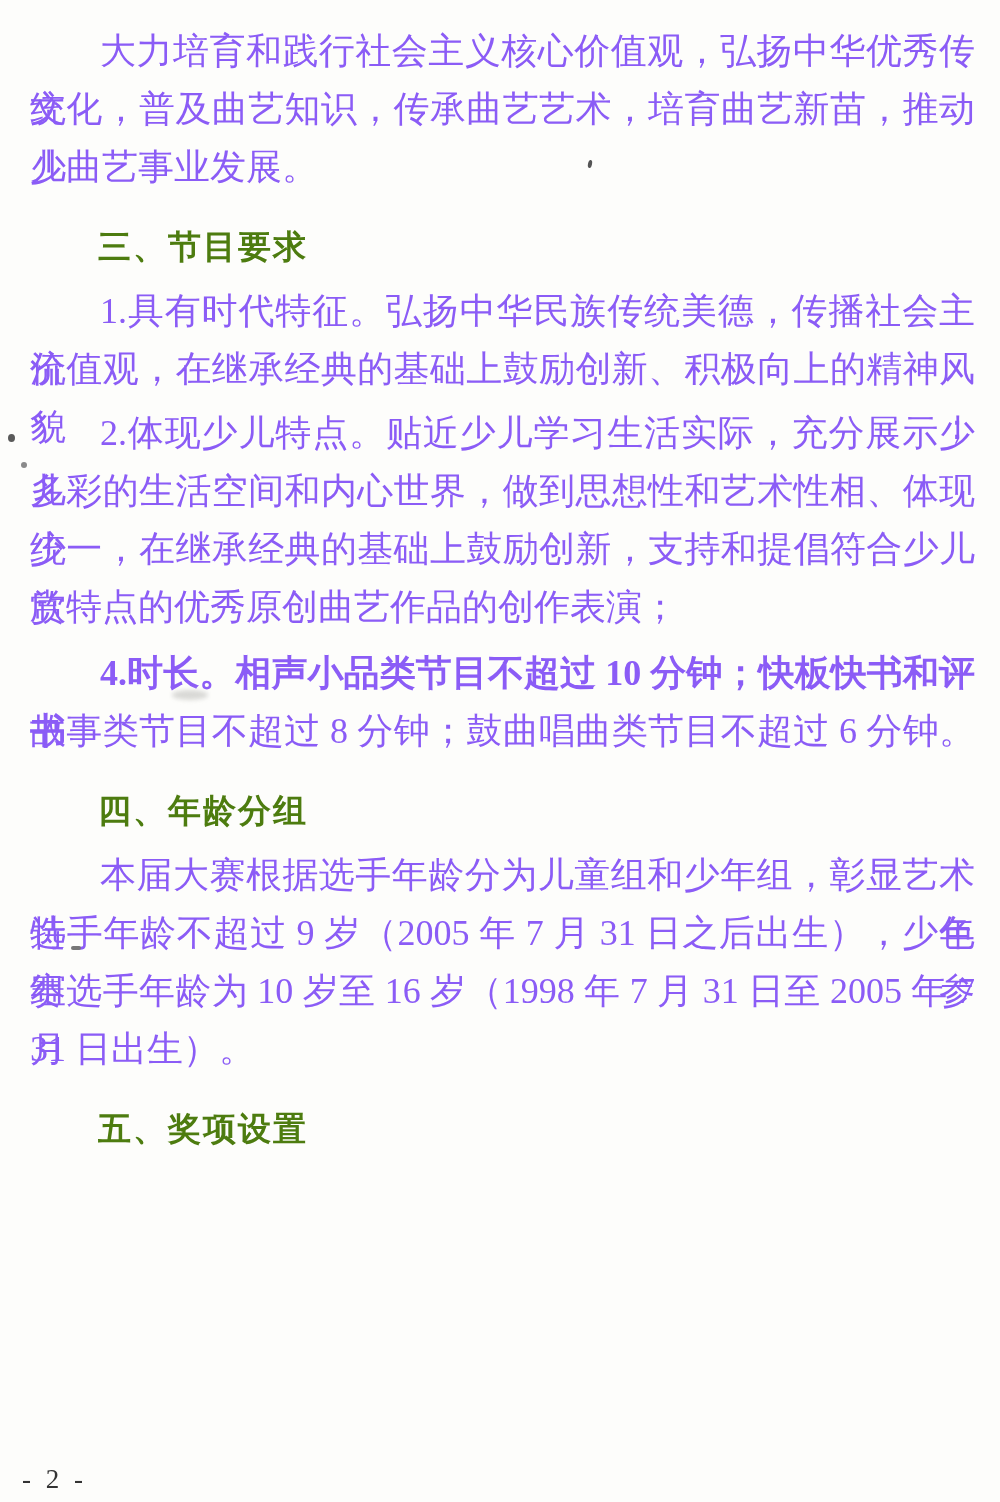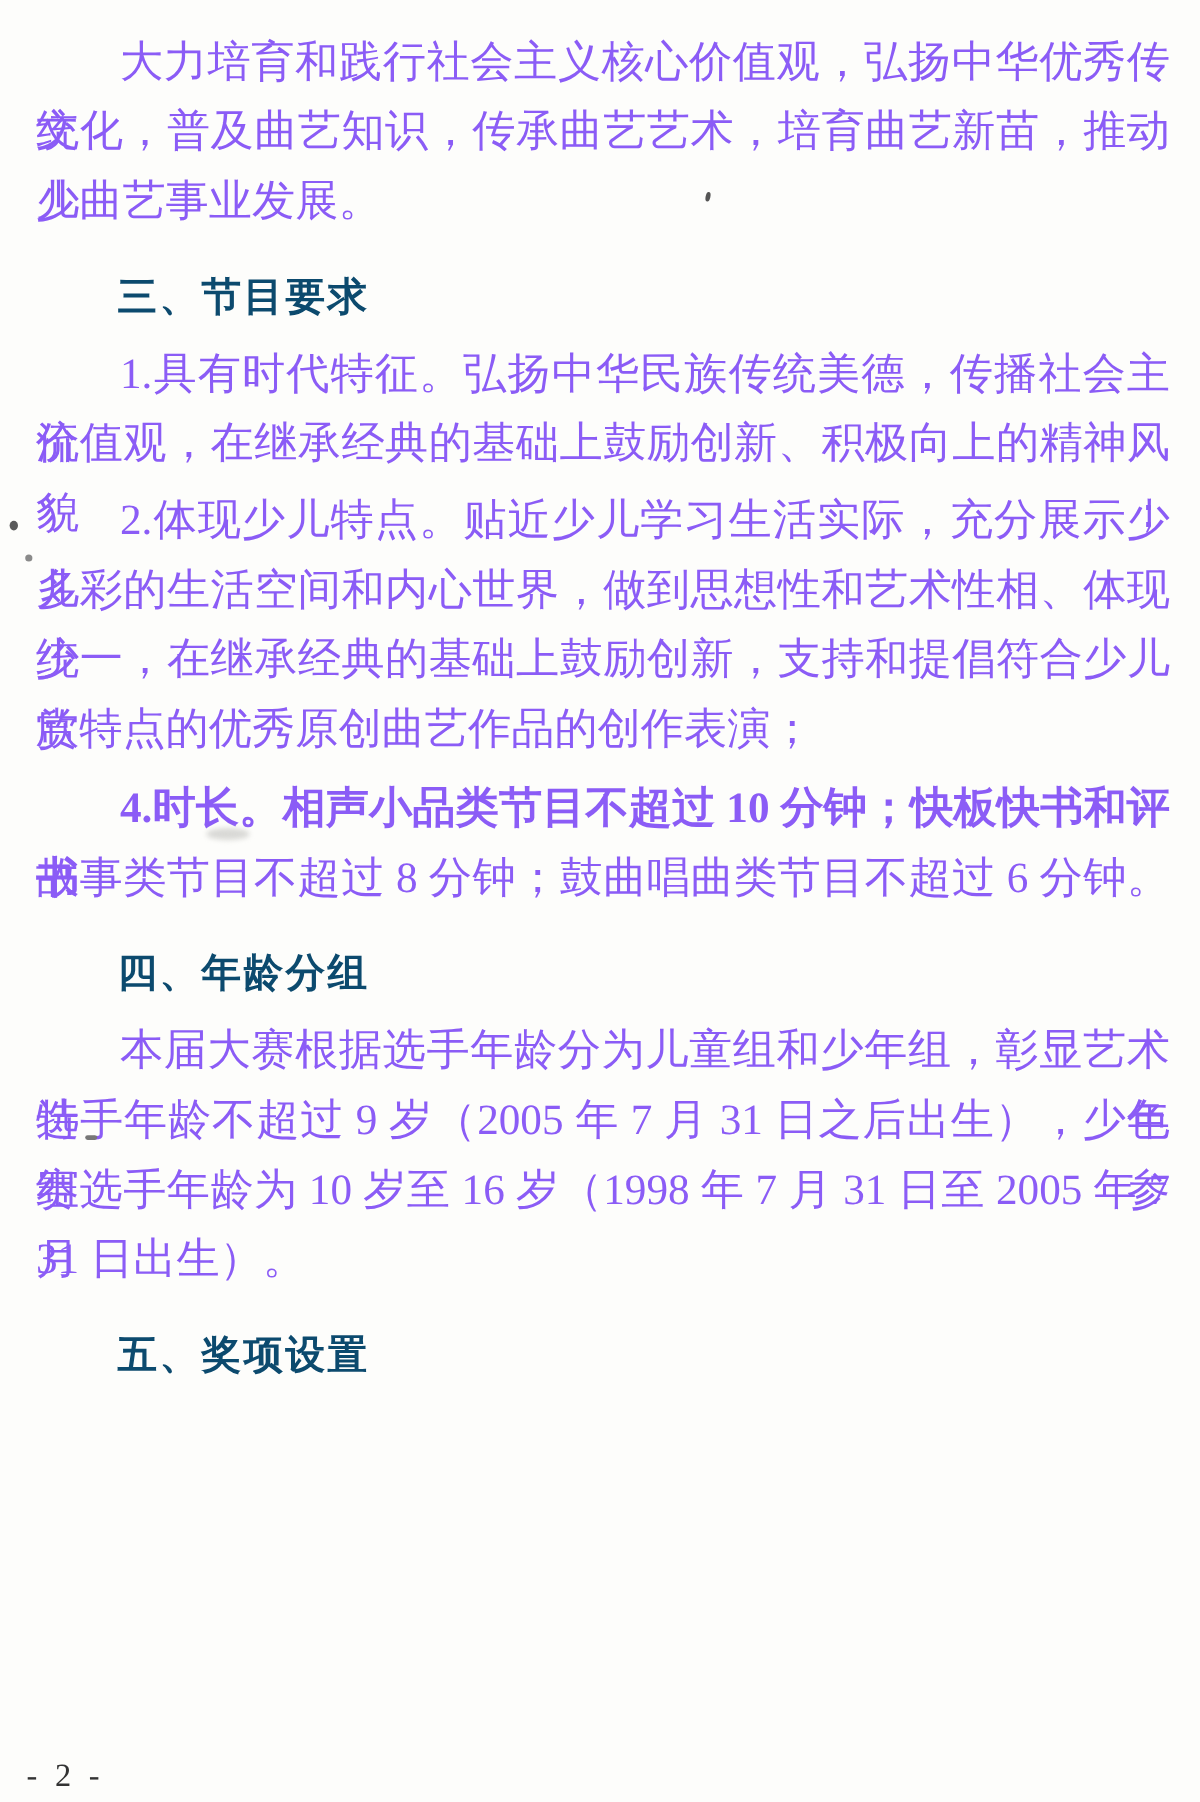--- a/index.html
+++ b/index.html
@@ -42,21 +42,21 @@
   
   .line.gap    { margin-top: 6px; }
   .line.gap-lg { margin-top: 8px; font-weight: bold; }
   
   .line.heading {
     font-family: "Liberation Sans", "DejaVu Sans", sans-serif;
     font-weight: 700;
     font-size: 33px;
     letter-spacing: 2px;
     text-indent: 68px;
-    color: #0c4a6e;
+    color: #4d7c0f;
     margin-top: 22px;
     margin-bottom: 6px;
     text-align: left;
     text-align-last: auto;
   }
   .page-number {
     position: absolute;
     left: 22px;
     top: 1464px;
     font-size: 27px;

